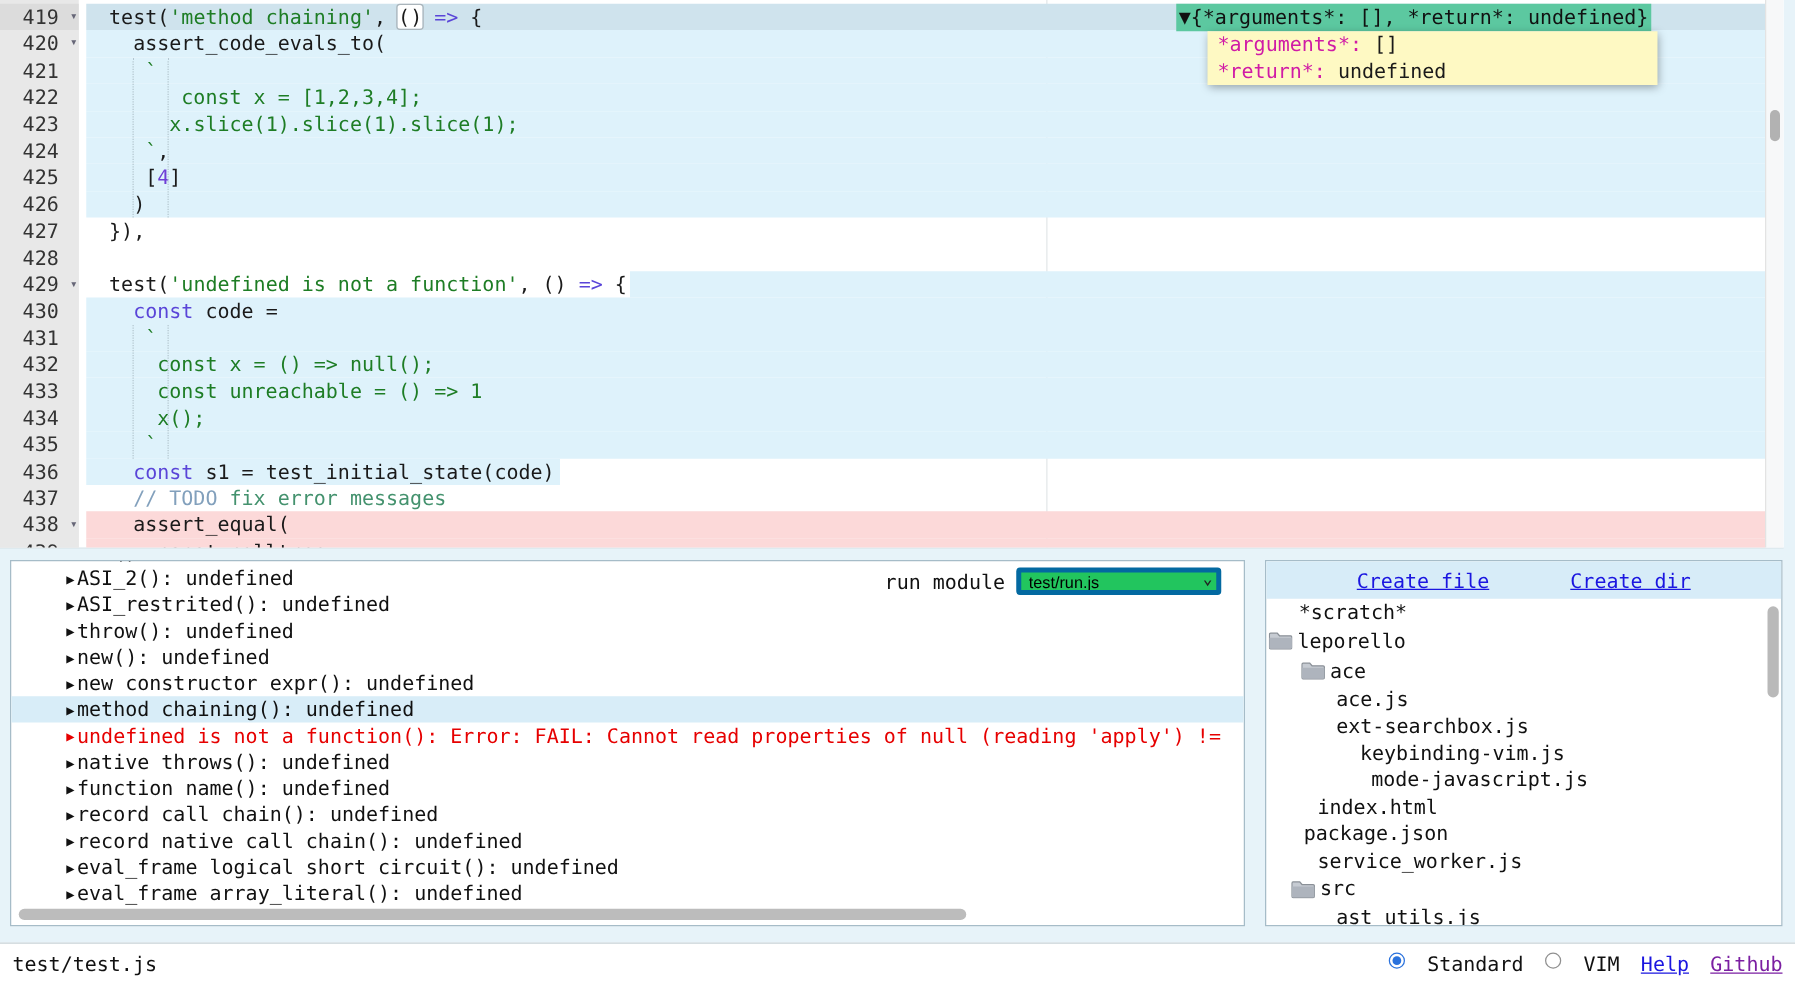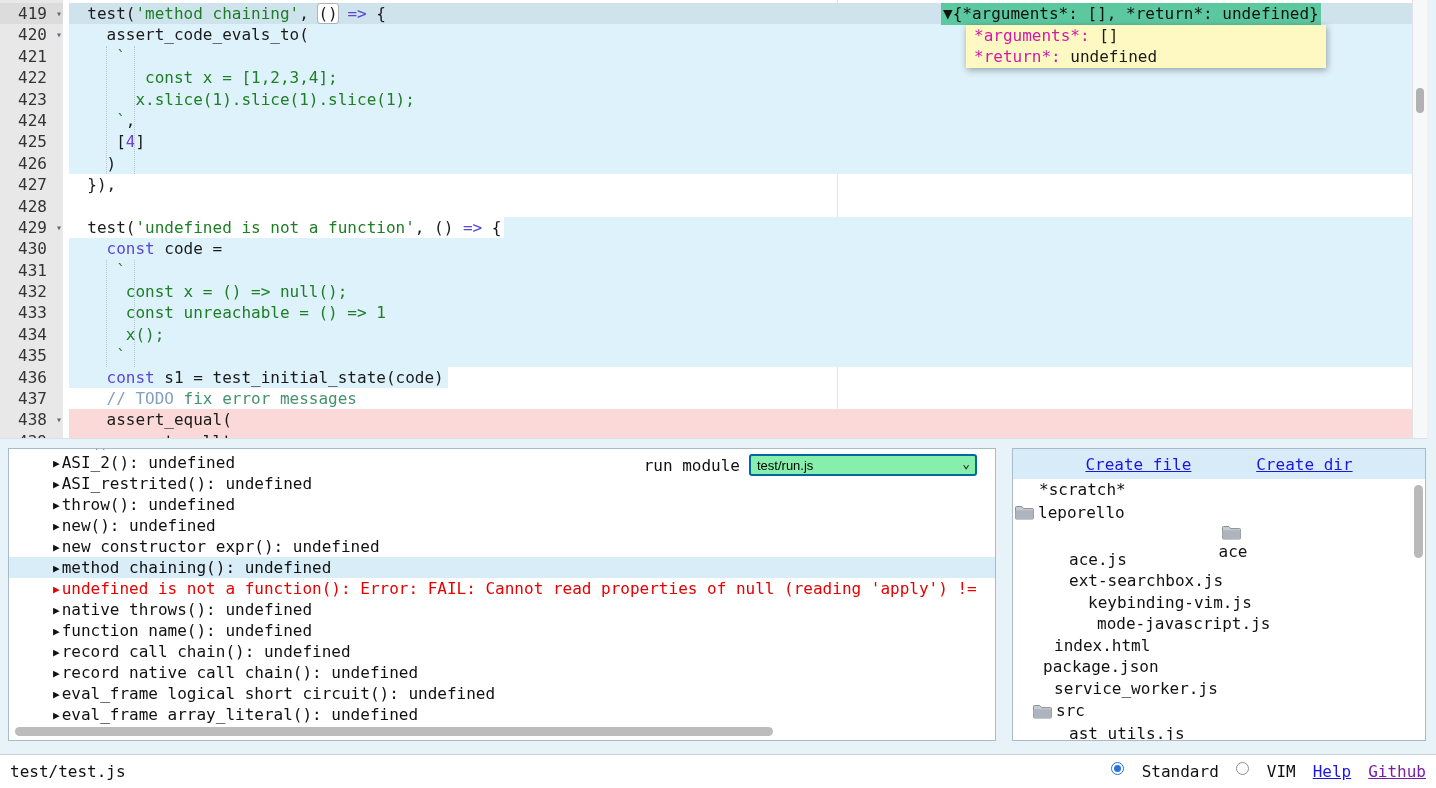--- a/index.html
+++ b/index.html
@@ -56,23 +56,23 @@
                  border:1px solid #a6bcc8;box-sizing:border-box;overflow:hidden}
   .rrow{height:21px;line-height:21px;font-size:16px;padding-left:44px;white-space:pre;
         color:#111;cursor:pointer}
   .st-partial{margin-top:-18px}
   .st-selected{background:#d8edf8}
   .st-error{color:#e60000}
   .tri{font-size:11px;margin-right:2px;vertical-align:1px}
   #run-module{position:absolute;top:5px;right:18px;display:flex;align-items:center;gap:9px;z-index:3}
   #run-module label{font-size:16px;color:#111}
   .selwrap{position:relative}
-  #run-select{appearance:none;-webkit-appearance:none;width:228px;height:22px;
-              font:13px "Liberation Sans",sans-serif;padding:0 22px 0 6px;border:2px solid #0369a1;
-              border-radius:3px;background:#86efac;color:#000}
+  #run-select{appearance:none;-webkit-appearance:none;width:164px;height:22px;
+              font:13px "Liberation Sans",sans-serif;padding:0 22px 0 6px;border:4px solid #0369a1;
+              border-radius:3px;background:#22c55e;color:#000}
   .chev{position:absolute;right:7px;top:2px;font-size:13px;font-weight:bold;color:#222;pointer-events:none}
   #hsb{position:absolute;left:6px;bottom:4px;width:758px;height:9px;border-radius:5px;
        background:#bcbcbc;cursor:pointer}
 
   
   #file-panel{position:absolute;left:1012px;top:448px;width:414px;height:293px;background:#fff;
               border:1px solid #a6bcc8;box-sizing:border-box;overflow:hidden}
   .fp-head{height:30px;background:#d7ecf8;display:flex;align-items:center;
            justify-content:space-around;padding:0 40px;font-size:16px}
   .fp-head a{color:#1b16e0;text-decoration:underline}
@@ -298,21 +298,21 @@
   <div class="fp-head">
     <a>Create file</a>
     <a>Create dir</a>
   </div>
   <div id="tree">
       <div class="trow" style="padding-left: 26px;"><span>*scratch*</span></div>
       <div class="trow tfold" style="padding-left: 2px;"><svg class="fico" width="19" height="15" viewBox="0 0 19 15">
           <path d="M0.5 2.5 Q0.5 1.5 1.5 1.5 L6.8 1.5 L8.6 3.6 L17.5 3.6 Q18.5 3.6 18.5 4.6 L18.5 13 Q18.5 14 17.5 14 L1.5 14 Q0.5 14 0.5 13 Z" fill="#c6cbd2" stroke="#8a9097"></path>
           <path d="M0.5 5.2 L18.5 5.2 L18.5 13 Q18.5 14 17.5 14 L1.5 14 Q0.5 14 0.5 13 Z" fill="#aeb4bd"></path>
         </svg><span>leporello</span></div>
-      <div class="trow tfold" style="padding-left: 28px; flex-direction: column;"><svg class="fico" width="19" height="15" viewBox="0 0 19 15">
+      <div class="trow tfold" style="padding-left: 28px;"><svg class="fico" width="19" height="15" viewBox="0 0 19 15">
           <path d="M0.5 2.5 Q0.5 1.5 1.5 1.5 L6.8 1.5 L8.6 3.6 L17.5 3.6 Q18.5 3.6 18.5 4.6 L18.5 13 Q18.5 14 17.5 14 L1.5 14 Q0.5 14 0.5 13 Z" fill="#c6cbd2" stroke="#8a9097"></path>
           <path d="M0.5 5.2 L18.5 5.2 L18.5 13 Q18.5 14 17.5 14 L1.5 14 Q0.5 14 0.5 13 Z" fill="#aeb4bd"></path>
         </svg><span>ace</span></div>
       <div class="trow" style="padding-left: 56px;"><span>ace.js</span></div>
       <div class="trow" style="padding-left: 56px;"><span>ext-searchbox.js</span></div>
       <div class="trow" style="padding-left: 75px;"><span>keybinding-vim.js</span></div>
       <div class="trow" style="padding-left: 84px;"><span>mode-javascript.js</span></div>
       <div class="trow" style="padding-left: 41px;"><span>index.html</span></div>
       <div class="trow" style="padding-left: 30px;"><span>package.json</span></div>
       <div class="trow" style="padding-left: 41px;"><span>service_worker.js</span></div>

